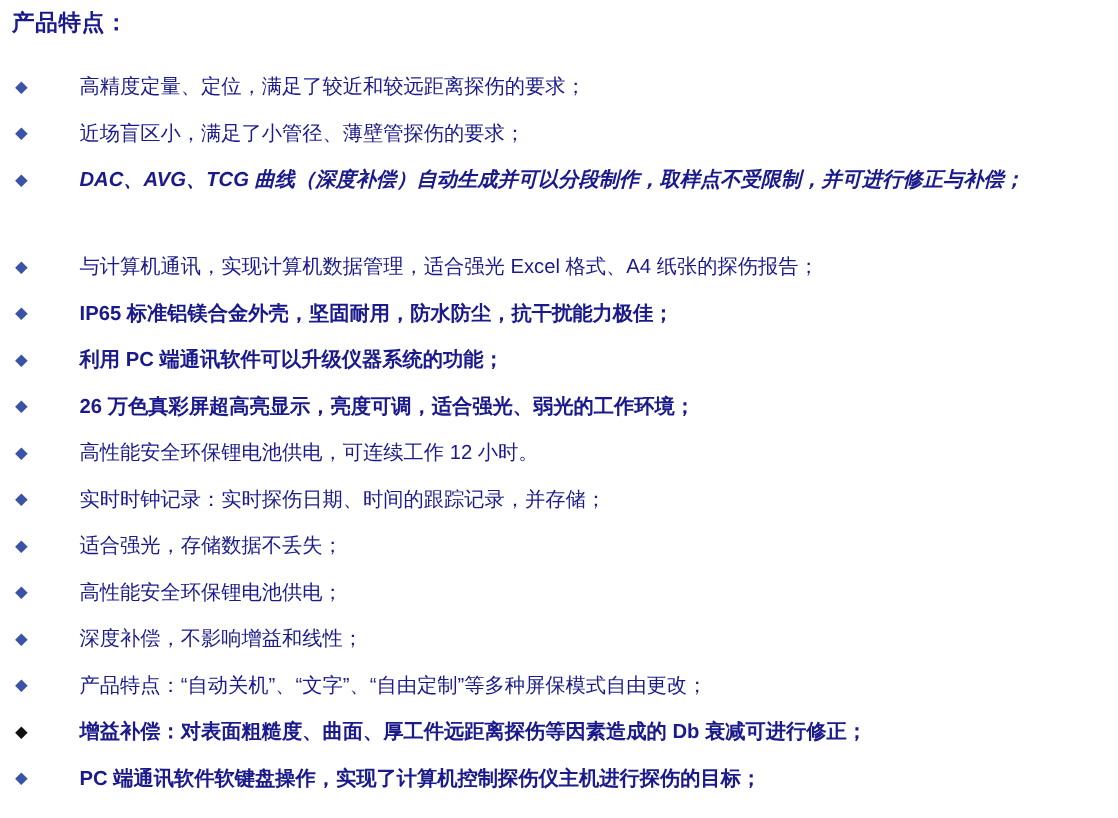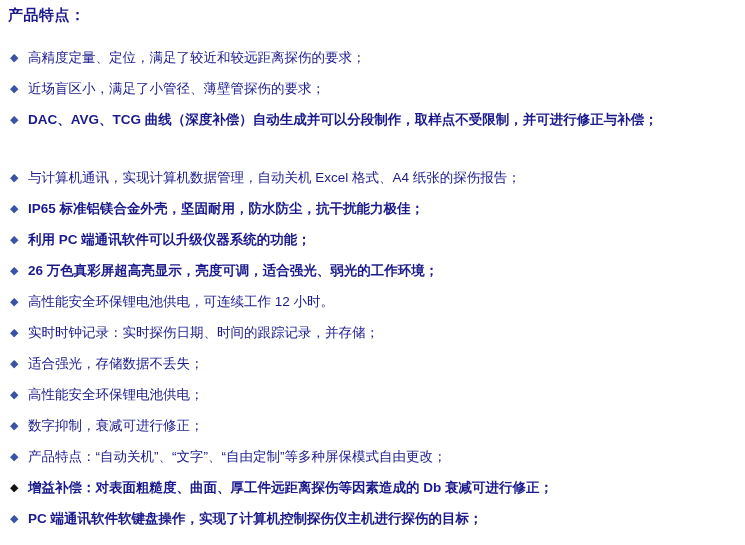--- a/index.html
+++ b/index.html
@@ -60,27 +60,29 @@
     color: #111111;
   }
   .item-text {
     flex: 1 1 auto;
     font-family: "Liberation Sans", "DejaVu Sans", sans-serif;
     font-size: 13.5px;
     line-height: 31px;
     color: #1a1a8c;
     white-space: normal;
     word-break: break-word;
+    margin-left: 25px;
   }
   .item-text.bold {
     font-weight: bold;
   }
   .item-text.two-line {
     line-height: 28px;
     padding-top: 2px;
+    font-style: italic;
   }
   .item-wrap {
     min-height: 58px;
   }
 </style>
 </head>
 <body>
 
 <div class="page">
 
@@ -94,21 +96,21 @@
       <li class="feature-item">
         <span class="bullet">◆</span>
         <span class="item-text">近场盲区小，满足了小管径、薄壁管探伤的要求；</span>
       </li>
       <li class="feature-item item-wrap">
         <span class="bullet">◆</span>
         <span class="item-text bold two-line">DAC、AVG、TCG 曲线（深度补偿）自动生成并可以分段制作，取样点不受限制，并可进行修正与补偿；</span>
       </li>
       <li class="feature-item">
         <span class="bullet">◆</span>
-        <span class="item-text">与计算机通讯，实现计算机数据管理，自动关机 Excel 格式、A4 纸张的探伤报告；</span>
+        <span class="item-text">与计算机通讯，实现计算机数据管理，适合强光 Excel 格式、A4 纸张的探伤报告；</span>
       </li>
       <li class="feature-item">
         <span class="bullet">◆</span>
         <span class="item-text bold">IP65 标准铝镁合金外壳，坚固耐用，防水防尘，抗干扰能力极佳；</span>
       </li>
       <li class="feature-item">
         <span class="bullet">◆</span>
         <span class="item-text bold">利用 PC 端通讯软件可以升级仪器系统的功能；</span>
       </li>
       <li class="feature-item">
@@ -126,21 +128,21 @@
       <li class="feature-item">
         <span class="bullet">◆</span>
         <span class="item-text">适合强光，存储数据不丢失；</span>
       </li>
       <li class="feature-item">
         <span class="bullet">◆</span>
         <span class="item-text">高性能安全环保锂电池供电；</span>
       </li>
       <li class="feature-item">
         <span class="bullet">◆</span>
-        <span class="item-text">数字抑制，衰减可进行修正；</span>
+        <span class="item-text">深度补偿，不影响增益和线性；</span>
       </li>
       <li class="feature-item">
         <span class="bullet">◆</span>
         <span class="item-text">产品特点：“自动关机”、“文字”、“自由定制”等多种屏保模式自由更改；</span>
       </li>
       <li class="feature-item">
         <span class="bullet bullet-dark">◆</span>
         <span class="item-text bold">增益补偿：对表面粗糙度、曲面、厚工件远距离探伤等因素造成的 Db 衰减可进行修正；</span>
       </li>
       <li class="feature-item">

